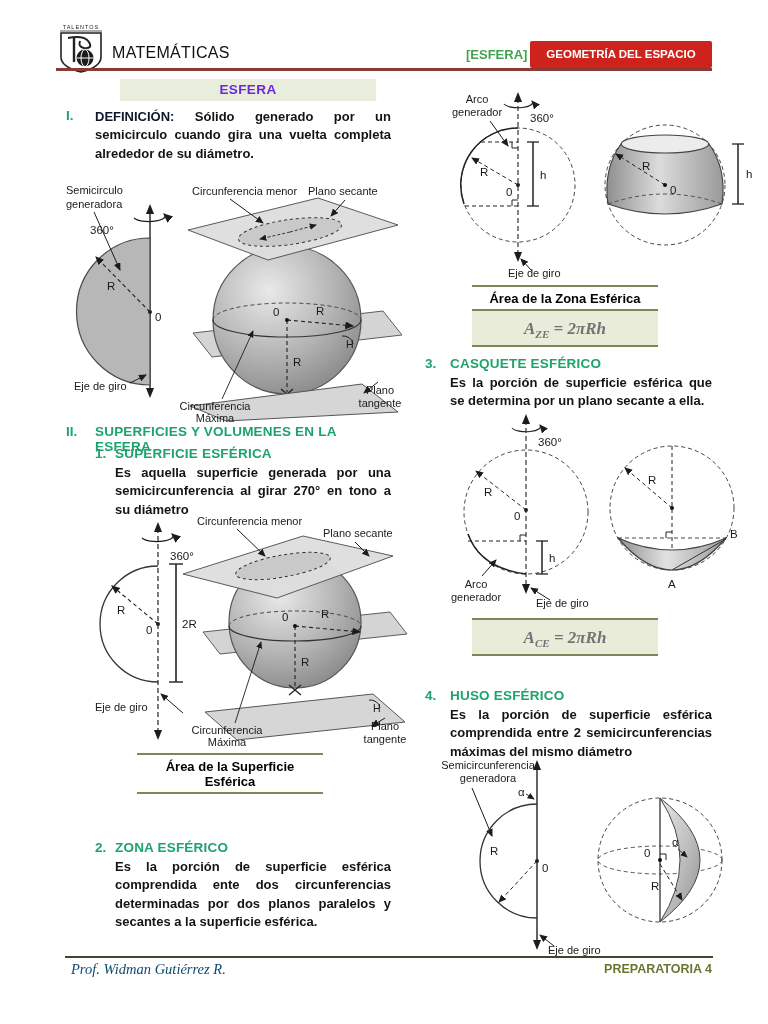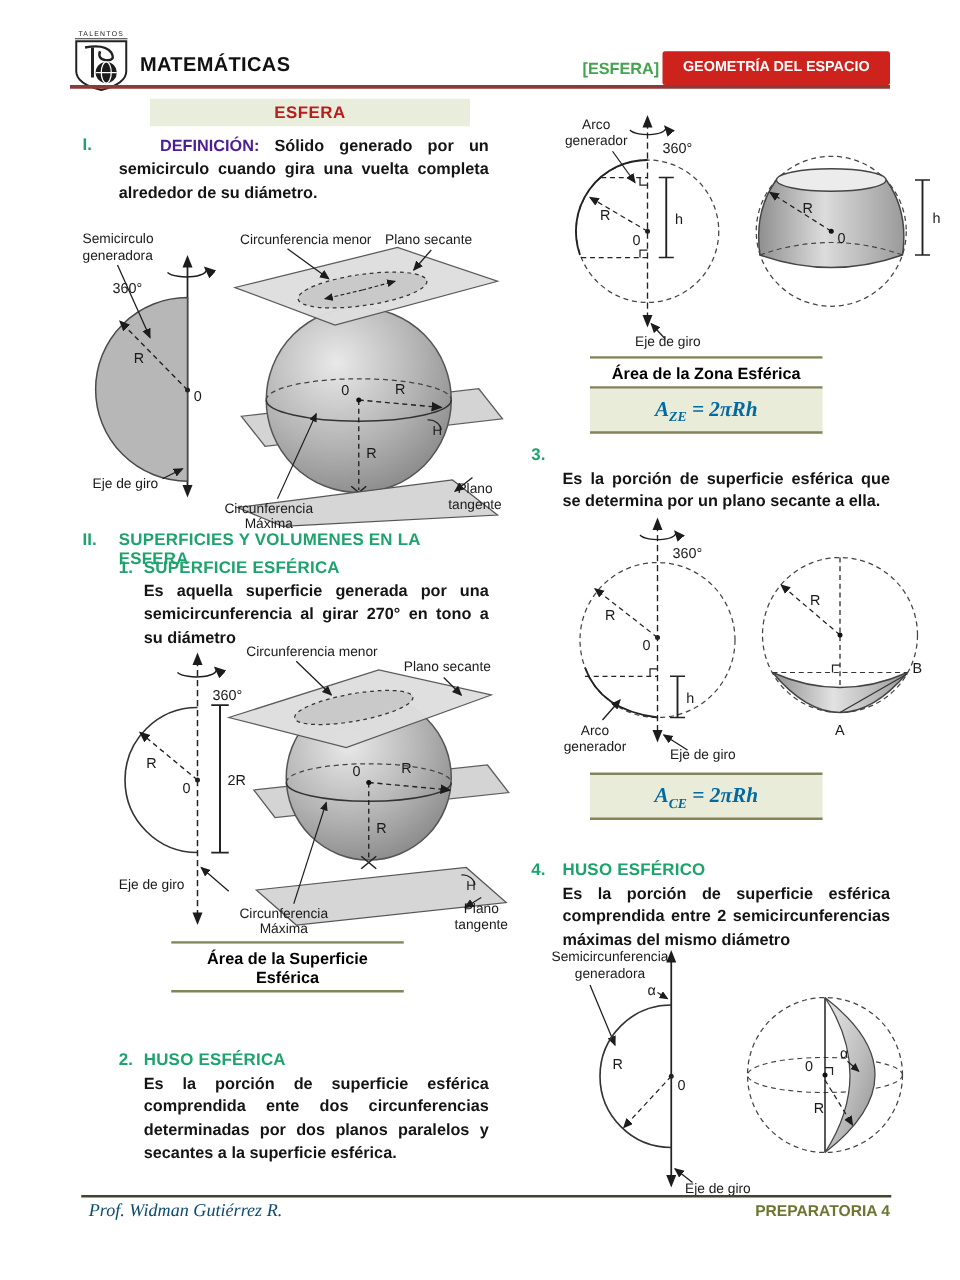--- a/index.html
+++ b/index.html
@@ -4,36 +4,36 @@
 <style>
   html,body{margin:0;padding:0;background:#888;}
   .page{position:relative;width:768px;height:1024px;background:#ffffff;margin:0 auto;
         font-family:"Liberation Sans",sans-serif;overflow:hidden;}
   .abs{position:absolute;}
   .green{color:#1da36c;margin-left:16px;}
   .num{font-weight:bold;font-size:13.5px;color:#1da36c;}
   .sec-head{font-weight:bold;font-size:13.5px;color:#1da36c;letter-spacing:.2px;}
   .body-text{font-weight:bold;font-size:13px;color:#141414;text-align:justify;
              line-height:1.42;margin:0;}
-  .body-text .inline-head{color:#4c1d95;margin-left:33px;}
+  .body-text .inline-head{color:#0f172a;}
   
-  .brand{font-weight:bold;font-size:16px;color:#111;letter-spacing:.3px;}
+  .brand{font-weight:normal;font-size:16px;color:#111;letter-spacing:.3px;}
   .tag{font-weight:bold;font-size:13px;color:#4cae4f;color:#43a34f;}
   .banner{background:#ce221d;color:#fff;font-weight:bold;font-size:11.5px;
           text-align:center;line-height:27px;border-radius:2px;}
   .rule-red{background:#8c3a38;height:3px;}
   .title-bar{background:#e9eedc;text-align:center;font-weight:bold;font-size:13.5px;
-             color:#b91c1c;line-height:22px;letter-spacing:.4px;}
+             color:#6d28d9;line-height:22px;letter-spacing:.4px;}
   
   .fbox{border-top:2px solid #84845a;}
   .fbox-title{border-bottom:2px solid #84845a;text-align:center;font-weight:bold;
               font-size:13px;color:#000000;padding:4px 2px 3px;background:#fff;}
   .fbox-formula{background:#e8ecd8;border-bottom:2px solid #84845a;text-align:center;
                 padding:6px 0 5px;font-family:"Liberation Serif",serif;font-style:italic;
-                font-weight:bold;font-size:17px;color:#0369a1;}
+                font-weight:bold;font-size:17px;color:#737373;}
   .fbox-formula sub{font-size:11px;}
   .fbox-formula sup{font-size:11px;}
   
   .rule-footer{background:#44442a;height:2px;}
   .footer-author{font-family:"Liberation Serif",serif;font-style:italic;font-size:14.5px;color:#0c4a6e;}
   .footer-right{font-weight:bold;font-size:12.5px;color:#6d7530;text-align:right;}
   
   svg text{font-family:"Liberation Sans",sans-serif;fill:#1a1a1a;}
   .lbl{font-size:11px;}
   .sym{font-size:11.5px;}
@@ -190,21 +190,21 @@
       <text x="330" y="229" text-anchor="middle" class="lbl">tangente</text>
       <line x1="330" y1="204" x2="317" y2="212" stroke="#1c1c1c" stroke-width="1" marker-end="url(#ar2)"></line>
     </g>
   </svg>
 
   <div class="abs fbox" style="left:137px;top:753px;width:186px">
     <div class="fbox-title">Área de la Superficie Esférica</div>
   </div>
 
   <span class="abs num" style="left:95px;top:840px">2.</span>
-  <div class="abs sec-head" style="left:115px;top:840px;width:280px">HUSO ESFÉRICA</div>
+  <div class="abs sec-head" style="left:115px;top:840px;width:280px">ZONA ESFÉRICO</div>
   <p class="abs body-text" style="left:115px;top:858px;width:276px">Es la porción de superficie esférica comprendida ente dos circunferencias determinadas por dos planos paralelos y secantes a la superficie esférica.</p>
 
   <svg class="abs" style="left:420px;top:86px" width="345" height="196" viewBox="0 0 345 196">
     <defs>
       <marker id="ar3" markerWidth="9" markerHeight="8" refX="7" refY="3.5" orient="auto">
         <path d="M0,0 L8,3.5 L0,7 Z" fill="#1c1c1c"></path>
       </marker>
       <linearGradient id="g3" x1="0" y1="0" x2="1" y2="0">
         <stop offset="0%" stop-color="#8f8f8f"></stop>
           <stop offset="45%" stop-color="#dcdcdc"></stop>
@@ -252,20 +252,21 @@
       <text x="326" y="92" class="sym">h</text>
     </g>
   </svg>
 
   <div class="abs fbox" style="left:472px;top:285px;width:186px">
     <div class="fbox-title">Área de la Zona Esférica</div>
     <div class="fbox-formula"><span>A</span><sub>ZE</sub> <span>= 2πRh</span><sup></sup></div>
   </div>
 
   <span class="abs num" style="left:425px;top:356px">3.</span>
+  <div class="abs sec-head" style="left:450px;top:356px;width:280px">CASQUETE ESFÉRICO</div>
   <p class="abs body-text" style="left:450px;top:374px;width:262px">Es la porción de superficie esférica que se determina por un plano secante a ella.</p>
 
   <svg class="abs" style="left:420px;top:408px" width="345" height="205" viewBox="0 0 345 205">
     <defs>
       <marker id="ar4" markerWidth="9" markerHeight="8" refX="7" refY="3.5" orient="auto">
         <path d="M0,0 L8,3.5 L0,7 Z" fill="#1c1c1c"></path>
       </marker>
       <linearGradient id="g4" x1="0" y1="0" x2="1" y2="0">
         <stop offset="0%" stop-color="#8f8f8f"></stop>
           <stop offset="45%" stop-color="#e2e2e2"></stop>

